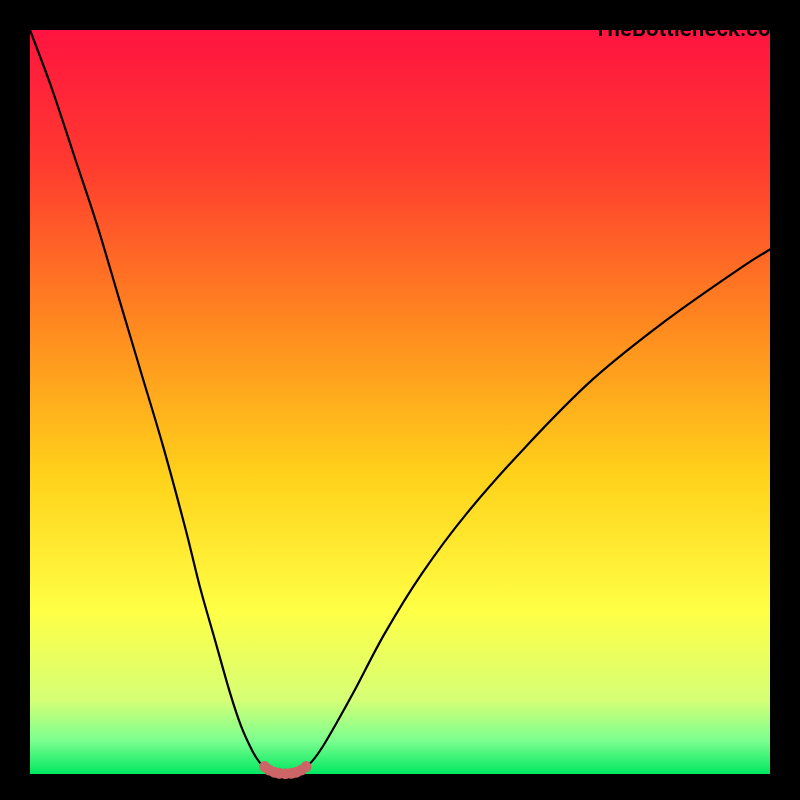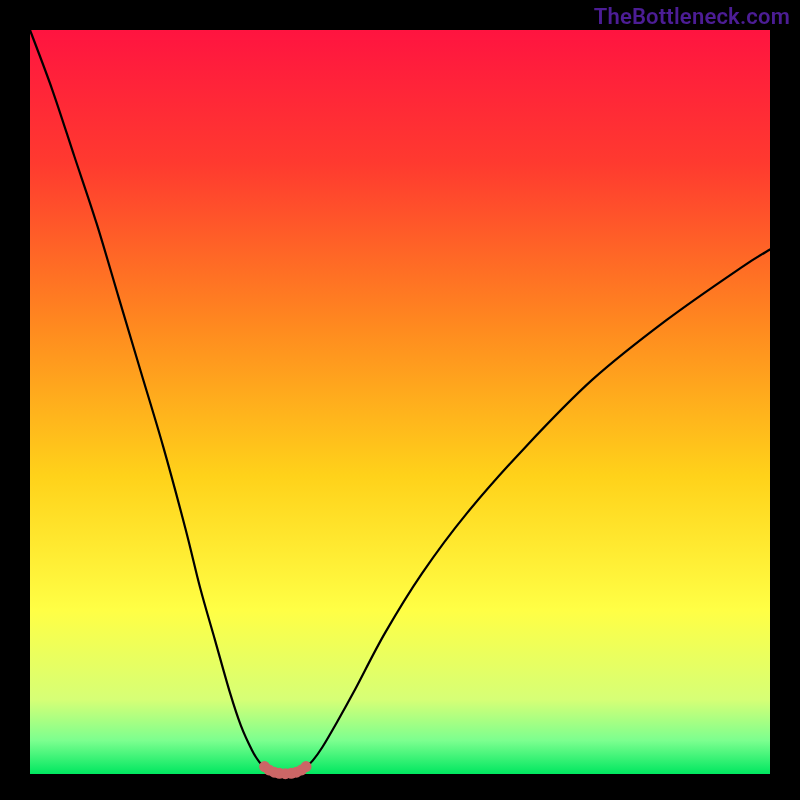--- a/index.html
+++ b/index.html
@@ -11,25 +11,25 @@
     background: #fff;
     font-family: -apple-system, BlinkMacSystemFont, "Segoe UI", Roboto, Arial, sans-serif;
   }
   .stage {
     position: relative;
     width: 800px;
     height: 800px;
   }
   .attribution {
     position: absolute;
-    top: 4px;
+    top: 16px;
     right: 10px;
     font-size: 22px;
     font-weight: 600;
-    color: #4c1d95;
+    color: #000000;
     letter-spacing: 0.2px;
   }
   svg.chart {
     position: absolute;
     left: 0;
     top: 0;
     width: 800px;
     height: 800px;
     display: block;
   }

